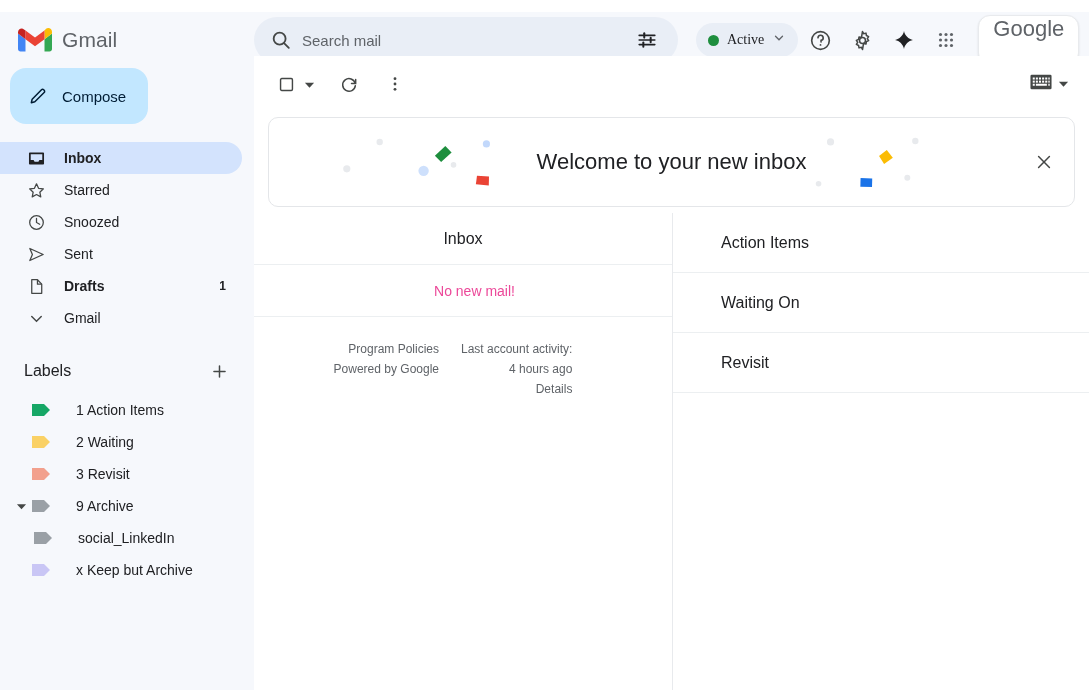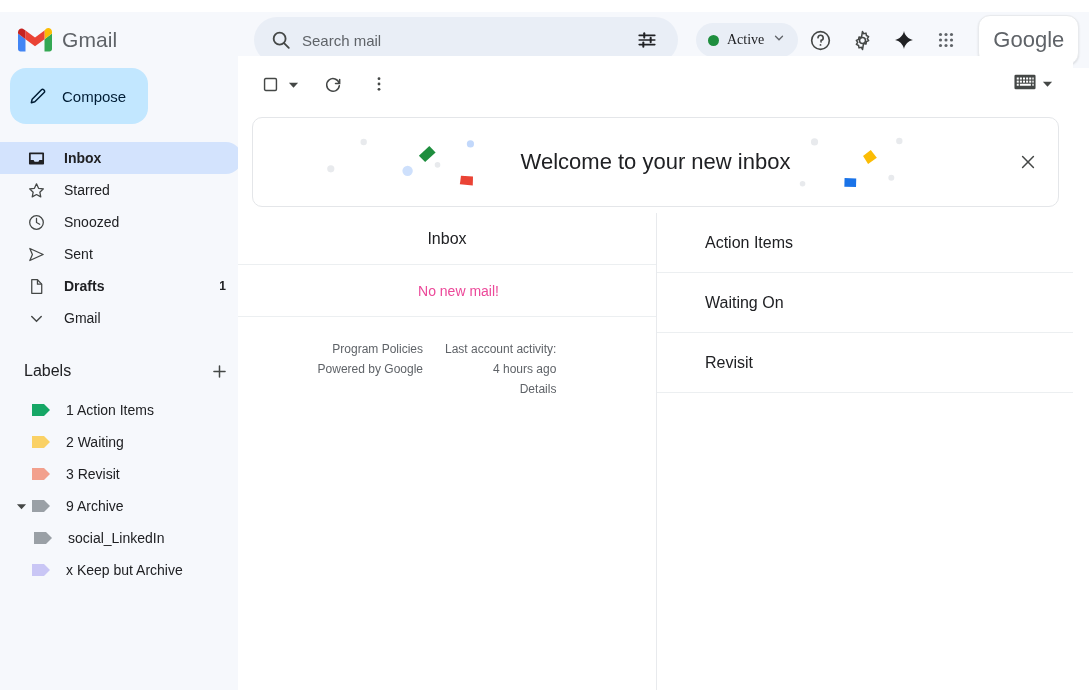--- a/index.html
+++ b/index.html
@@ -47,21 +47,21 @@
   }
   .status-dot { width: 11px; height: 11px; border-radius: 50%; background: #1E8E3E; display:block; }
   .status-label { font-size: 14px; color: #202124; }
   .icon-btn {
     width: 40px; height: 40px; border-radius: 50%;
     display: flex; align-items: center; justify-content: center;
   }
   .google-card {
     margin-left: 10px; height: 50px; min-width: 96px;
     background: #ffffff; border: 1px solid #e8eaed; border-radius: 12px;
-    display: flex; align-items: center; padding: 0 14px;
+    display: flex; align-items: flex-start; padding: 0 14px;
     box-shadow: 0 1px 2px rgba(60,64,67,.15);
   }
   .google-card-text { font-size: 22px; color: #5f6368; white-space: nowrap; }
 
   
   .sidebar {
     position: absolute; top: 56px; left: 0; width: 254px; height: 634px;
     background: #F6F8FC; padding-top: 12px;
   }
   .compose-btn {
@@ -92,25 +92,25 @@
   .labels-title { font-size: 16px; color: #202124; }
   .plus-btn { width: 22px; height: 22px; display: flex; align-items: center; justify-content: center; }
 
   .label-list { margin-top: 8px; }
   .label-item {
     display: flex; align-items: center; height: 32px;
     padding-left: 12px; gap: 0; cursor: pointer;
   }
   .label-twisty { width: 18px; height: 18px; display: flex; align-items: center; justify-content: center; flex: 0 0 auto; }
   .label-swatch { width: 18px; height: 14px; flex: 0 0 auto; margin-left: 2px; }
-  .label-text { font-size: 14px; color: #202124; margin-left: 16px; white-space: nowrap; }
+  .label-text { font-size: 14px; color: #202124; margin-left: 26px; white-space: nowrap; }
 
   
   .main {
-    position: absolute; top: 56px; left: 238px; width: 835px; height: 634px;
+    position: absolute; top: 56px; left: 254px; width: 835px; height: 634px;
     background: #ffffff;
   }
   .toolbar {
     height: 56px; display: flex; align-items: center; padding: 0 12px 0 14px;
   }
   .tb-btn { width: 36px; height: 36px; display: flex; align-items: center; justify-content: center; border-radius: 50%; }
   .select-group { display: flex; align-items: center; }
   .tb-spacer { flex: 1; }
   .kbd-btn { display: flex; align-items: center; gap: 6px; padding: 0 8px; height: 32px; }
 

